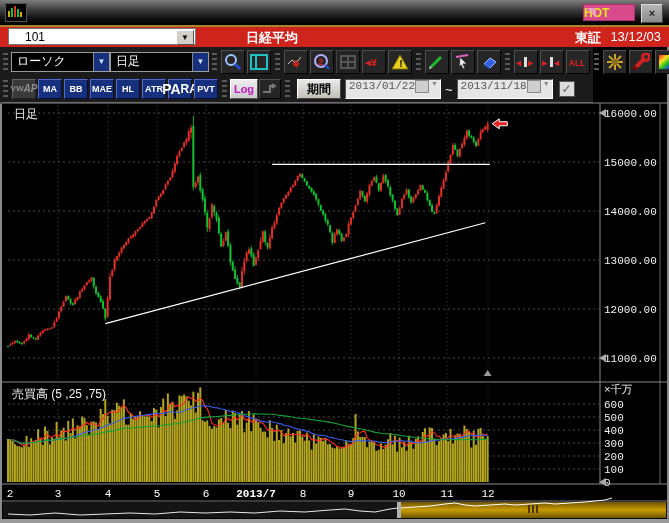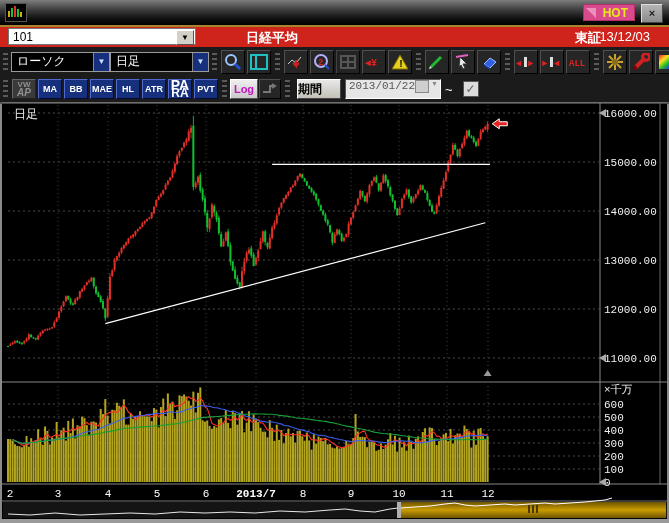--- a/index.html
+++ b/index.html
@@ -5,61 +5,61 @@
   html,body{margin:0;padding:0;background:#3a3a3a;font-family:"Liberation Sans",sans-serif;}
   .win{position:relative;width:669px;height:523px;background:#000;border:0;overflow:hidden;
        box-shadow:inset 0 0 0 2px #8a8a8a;}
   .abs{position:absolute;}
   
   .titlebar{left:0;top:0;width:669px;height:25px;
     background:linear-gradient(#7d7d7d,#3c3c3c 40%,#101010 75%,#000);display:flex;align-items:center;}
   .appicon{width:20px;height:17px;margin:0 4px 0 5px;background:#000;border:1px solid #555;}
   .title{color:#fff;font-weight:bold;font-size:13px;text-shadow:1px 1px 1px #000;}
   .hotbadge{position:absolute;right:34px;top:4px;width:52px;height:17px;background:#d84a8c;
-    color:#e8e820;font-weight:bold;font-size:12px;text-align:right;padding-right:6px;line-height:17px;
+    color:#e8e820;font-weight:bold;font-size:12px;padding-right:6px;line-height:17px;
     border:1px solid #b03068;box-sizing:border-box;}
   .hotflag{position:absolute;left:2px;top:3px;width:0;height:0;border-left:10px solid #f0a0c8;
     border-top:10px solid transparent;transform:rotate(180deg);opacity:.8;}
   .closebtn{position:absolute;right:6px;top:4px;width:20px;height:17px;background:linear-gradient(#b5b5b5,#8b8b8b);
     border:1px solid #ddd;border-right-color:#444;border-bottom-color:#444;color:#222;font-weight:bold;
     font-size:11px;text-align:center;line-height:16px;}
   .goldline{left:0;top:25px;width:669px;height:2px;background:#a8842c;}
   
   .infobar{left:0;top:27px;width:669px;height:20px;background:#ce241c;color:#fff;font-size:13px;}
   .codebox{position:absolute;left:8px;top:1px;width:188px;height:17px;background:#fff;border:1px solid #777;
-    color:#000;font-size:12px;line-height:17px;padding-left:4px;box-sizing:border-box;}
+    color:#000;font-size:12px;line-height:17px;padding-left:16px;box-sizing:border-box;}
   .codedrop{position:absolute;right:1px;top:1px;width:16px;height:13px;background:#d4d0c8;
     border:1px solid #fff;border-right-color:#555;border-bottom-color:#555;color:#000;font-size:8px;
     text-align:center;line-height:13px;}
   .idxname{position:absolute;left:205px;top:2px;font-weight:bold;margin-left:41px;}
   .exch{position:absolute;right:68px;top:2px;font-weight:bold;}
-  .ibdate{position:absolute;right:19px;top:2px;}
+  .ibdate{position:absolute;right:8px;top:2px;}
   
-  .tb{left:0;width:669px;background:#1b1b1b;display:flex;align-items:center;}
+  .tb{left:0;width:593px;background:#1b1b1b;display:flex;align-items:center;}
   .tb2{top:47px;height:29px;}
   .tb3{top:76px;height:26px;border-bottom:2px solid #555;box-sizing:content-box;}
   .grip{width:5px;height:18px;margin:0 3px;background:repeating-linear-gradient(#5a5a5a 0 2px,transparent 2px 5px);flex:none;}
   .combo{height:20px;background:#000;border:1px solid #9a9a9a;color:#fff;font-size:12px;display:flex;
     align-items:center;flex:none;box-sizing:border-box;}
   .combo .val{flex:1;padding-left:5px;}
   .combo .arr{width:15px;height:100%;background:#16307e;border-left:1px solid #888;color:#cfe0ff;
     font-size:8px;display:flex;align-items:center;justify-content:center;}
   .icobtn{width:24px;height:24px;margin:0 1px;background:#262626;flex:none;
     border:1px solid #4f4f4f;border-right-color:#000;border-bottom-color:#000;box-sizing:border-box;
     display:flex;align-items:center;justify-content:center;overflow:hidden;}
   .indbtn{width:24px;height:20px;margin:0 1px;background:#16307e;flex:none;color:#fff;
     border:1px solid #4f6ad0;border-right-color:#060d30;border-bottom-color:#060d30;box-sizing:border-box;
-    font-size:9px;font-weight:bold;display:flex;flex-direction:column;align-items:center;justify-content:center;line-height:8px;}
+    font-size:9px;font-weight:bold;display:flex;flex-direction:row;align-items:center;justify-content:center;line-height:8px;}
   .indbtn.dis{background:#3a3a3a;color:#909090;border-color:#666 #222 #222 #666;}
   .logbtn{width:28px;height:20px;background:linear-gradient(#efefef,#c9c9c9);border:1px solid #fff;
     border-right-color:#555;border-bottom-color:#555;color:#c018c0;font-weight:bold;font-size:11px;
     text-align:center;line-height:18px;flex:none;box-sizing:border-box;}
   .kikan{width:44px;height:20px;background:linear-gradient(#e8e8e8,#c4c0b8);border:1px solid #fff;
     border-right-color:#444;border-bottom-color:#444;color:#000;font-weight:bold;font-size:12px;
-    text-align:left;line-height:18px;flex:none;box-sizing:border-box;margin:0 4px;}
+    text-align:center;line-height:18px;flex:none;box-sizing:border-box;margin:0 4px;}
   .datefld{width:96px;height:20px;background:#e6e6e6;border:1px solid #555;border-bottom-color:#fff;
     border-right-color:#fff;color:#555;font-size:12px;display:flex;align-items:flex-start;flex:none;box-sizing:border-box;}
   .datefld .dv{flex:1;padding-left:3px;font-family:"Liberation Mono",monospace;font-size:11px;}
   .datefld .cal{width:12px;height:11px;background:#cfcfcf;border:1px solid #888;margin-right:2px;}
   .datefld .da{color:#888;font-size:7px;margin-right:2px;}
   .tilde{color:#fff;font-size:13px;margin:0 4px;}
   .chk{width:16px;height:16px;background:#dcdcdc;border:1px solid #555;color:#666;font-size:12px;
     text-align:center;line-height:14px;margin-left:6px;flex:none;box-sizing:border-box;}
   
   .chartzone{left:2px;top:103px;width:665px;height:417px;background:#000;}
@@ -258,25 +258,31 @@
         </svg>
     </div>
     <div class="grip"></div>
     <div class="kikan">期間</div>
     <div class="datefld">
       <span class="dv">2013/01/22</span>
       <span class="cal"></span>
       <span class="da">▼</span>
     </div>
     <span class="tilde">~</span>
+    <div class="datefld">
+      <span class="dv">2013/11/18</span>
+      <span class="cal"></span>
+      <span class="da">▼</span>
+    </div>
     <div class="chk">✓</div>
   </div>
 
   <div class="abs chartzone"></div>
   <div class="overlaylabel" style="left:14px;top:106px;">日足</div>
+  <div class="overlaylabel" style="left:12px;top:386px;font-size:12px;">売買高 (5 ,25 ,75)</div>
   <div class="overlaylabel" style="left:604px;top:382px;font-size:11px;">×千万</div>
 
   <svg id="chartsvg" class="abs" style="left:0;top:0;" width="669" height="523" viewBox="0 0 669 523">
       <line x1="2" y1="103" x2="667" y2="103" stroke="#888"></line>
       <line x1="600" y1="103" x2="600" y2="484" stroke="#888"></line>
       <line x1="660" y1="103" x2="660" y2="484" stroke="#666"></line>
       <line x1="2" y1="382" x2="667" y2="382" stroke="#888"></line>
       <line x1="2" y1="484" x2="667" y2="484" stroke="#888"></line>
       <line x1="2" y1="501" x2="667" y2="501" stroke="#777"></line>
       <line x1="8" y1="113" x2="600" y2="113" stroke="#4a4a4a" stroke-dasharray="2,3"></line>

